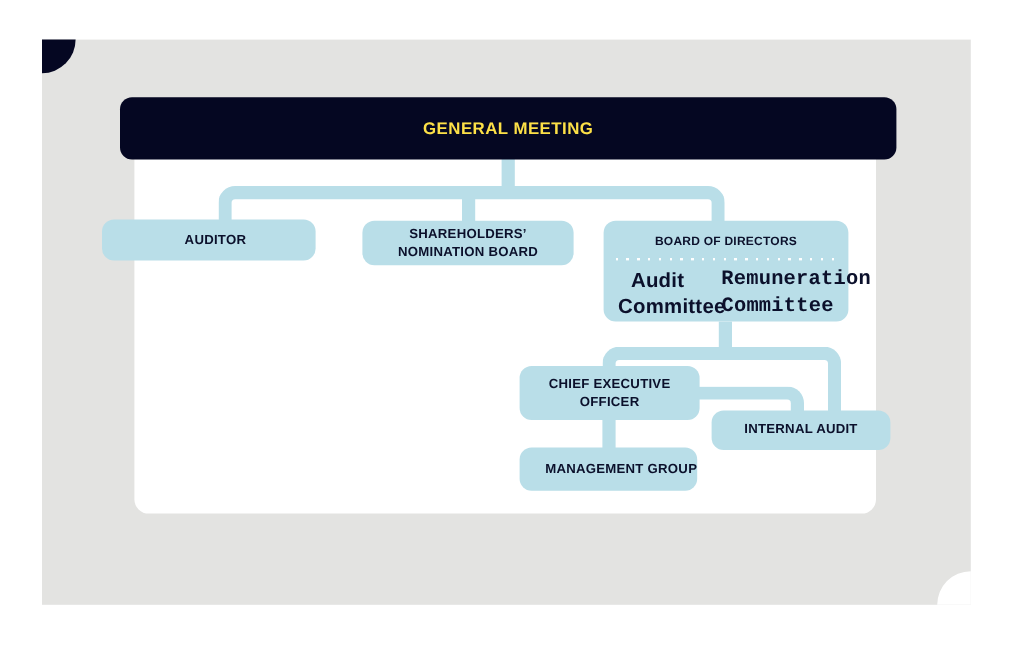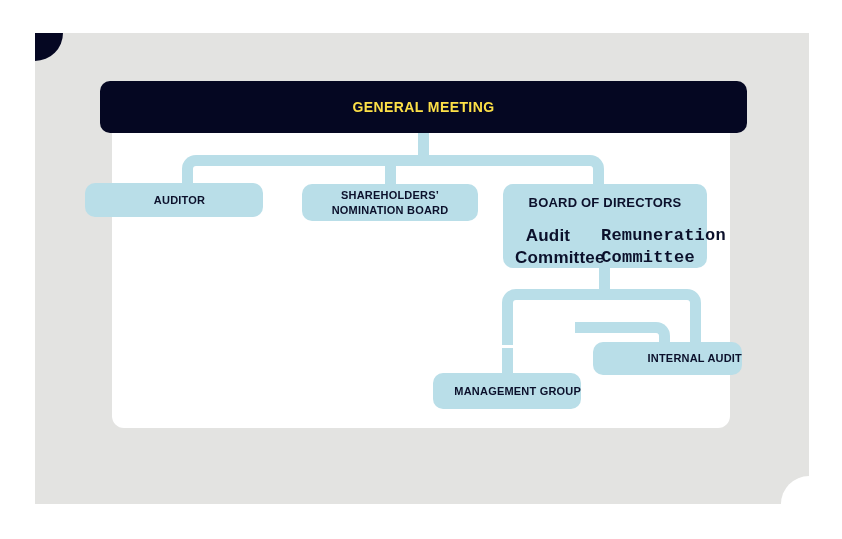--- a/index.html
+++ b/index.html
@@ -53,23 +53,23 @@
     position:absolute; background:#b9dee8; border-radius:10px;
     display:flex; align-items:center; justify-content:center; text-align:center;
     color:#0b102b; font-weight:700; font-size:11px; line-height:1.3; letter-spacing:.2px;
     box-sizing:border-box;
   }
   .node-auditor { left:85px;  top:183px; width:178px; height:34px;padding-left:11px; }
   .node-snb     { left:302px; top:184px; width:176px; height:37px; padding:0 12px; }
   .node-bod     { left:503px; top:184px; width:204px; height:84px;
                   flex-direction:column; justify-content:flex-start; padding-top:11px; }
   .node-ceo     { left:433px; top:305px; width:150px; height:45px; padding:0 18px; }
-  .node-ia      { left:593px; top:342px; width:149px; height:33px;justify-content:flex-end; }
+  .node-ia      { left:593px; top:342px; width:149px; height:33px; }
   .node-mg      { left:433px; top:373px; width:148px; height:36px;justify-content:flex-end; }
-  .bod-title { font-size:13px; }
+  .bod-title { font-size:10px; }
   .bod-dots {
     width:184px; height:2px; margin:7px 0 6px;
     background:repeating-linear-gradient(to right, #ffffff 0 2px, transparent 2px 9px);
   }
   .bod-committees { display:flex; gap:20px; justify-content:center; font-size:17px; }
   .committee-audit { width:66px; }
   .committee-rem   { width:94px;font-family:Liberation Mono, monospace; }
 </style>
 </head>
 <body>
@@ -102,20 +102,23 @@
 
   <div class="node node-bod">
     <div class="bod-title">BOARD OF DIRECTORS</div>
     <div class="bod-dots"></div>
     <div class="bod-committees">
       <div class="committee-audit">Audit Committee</div>
       <div class="committee-rem">Remuneration Committee</div>
     </div>
   </div>
 
+  <div class="node node-ceo">
+    <span>CHIEF EXECUTIVE OFFICER</span>
+  </div>
 
   <div class="node node-ia">
     <span>INTERNAL AUDIT</span>
   </div>
 
   <div class="node node-mg">
     <span>MANAGEMENT GROUP</span>
   </div>
 </div>
 

